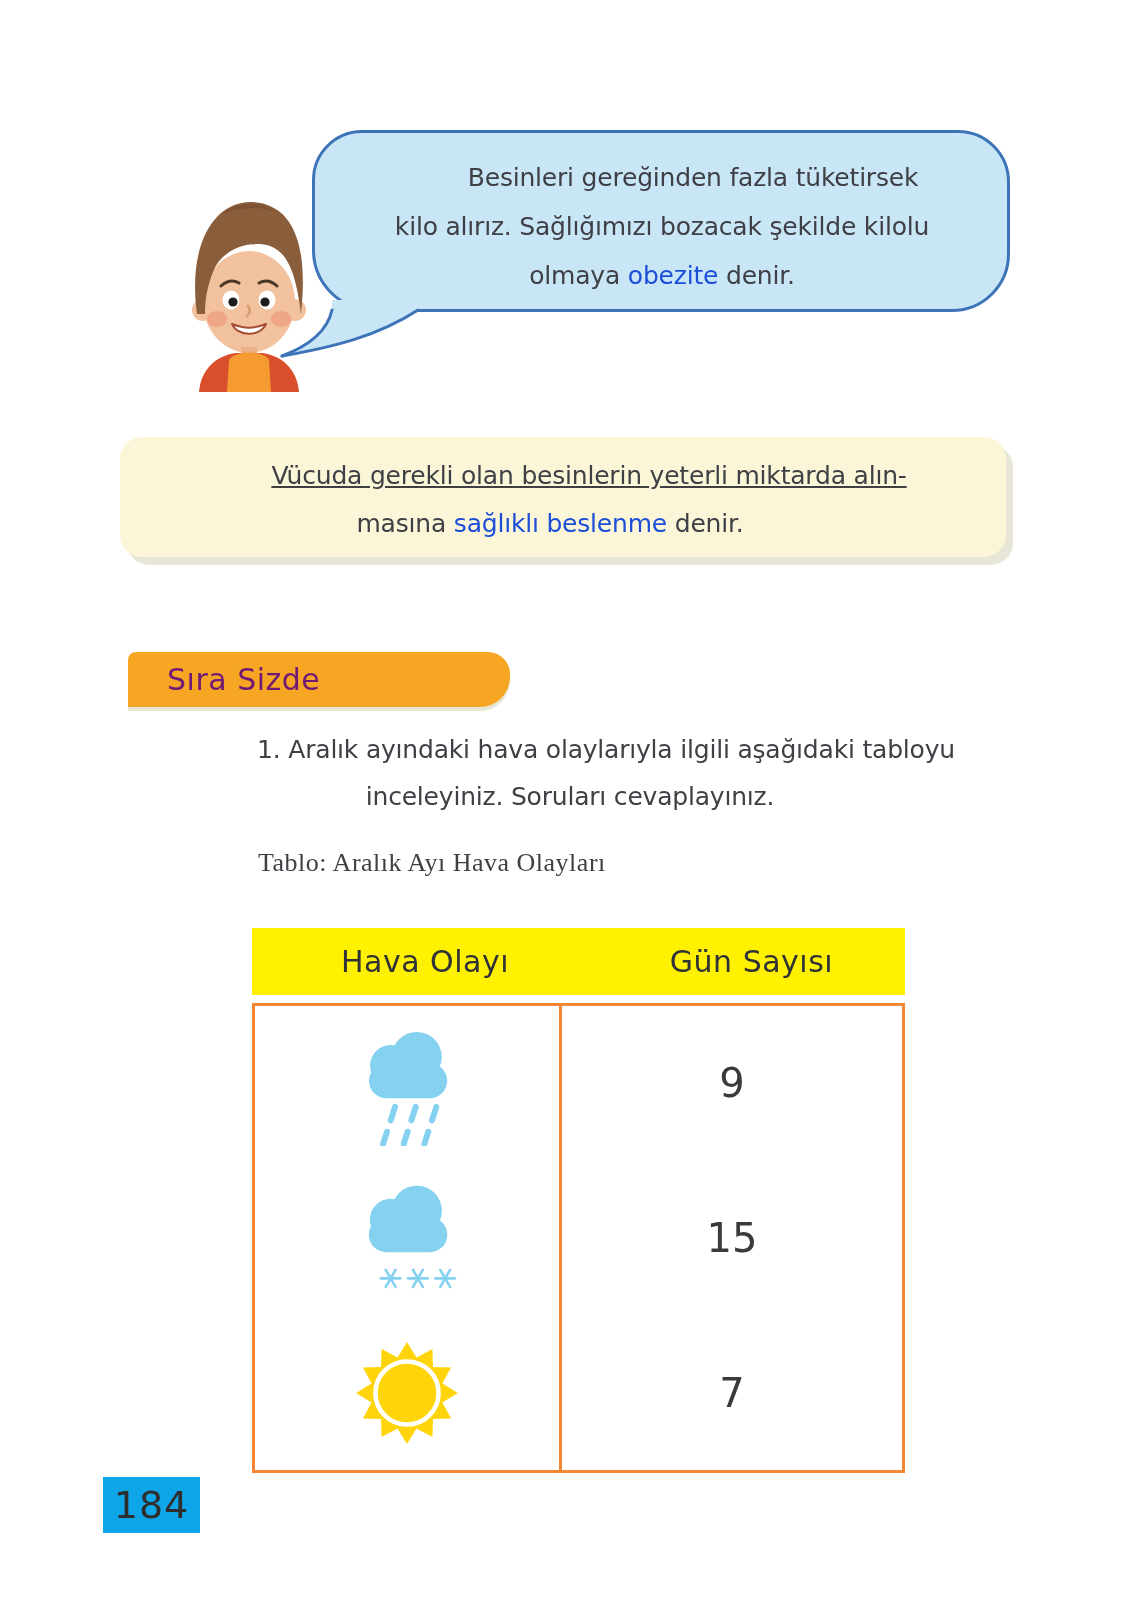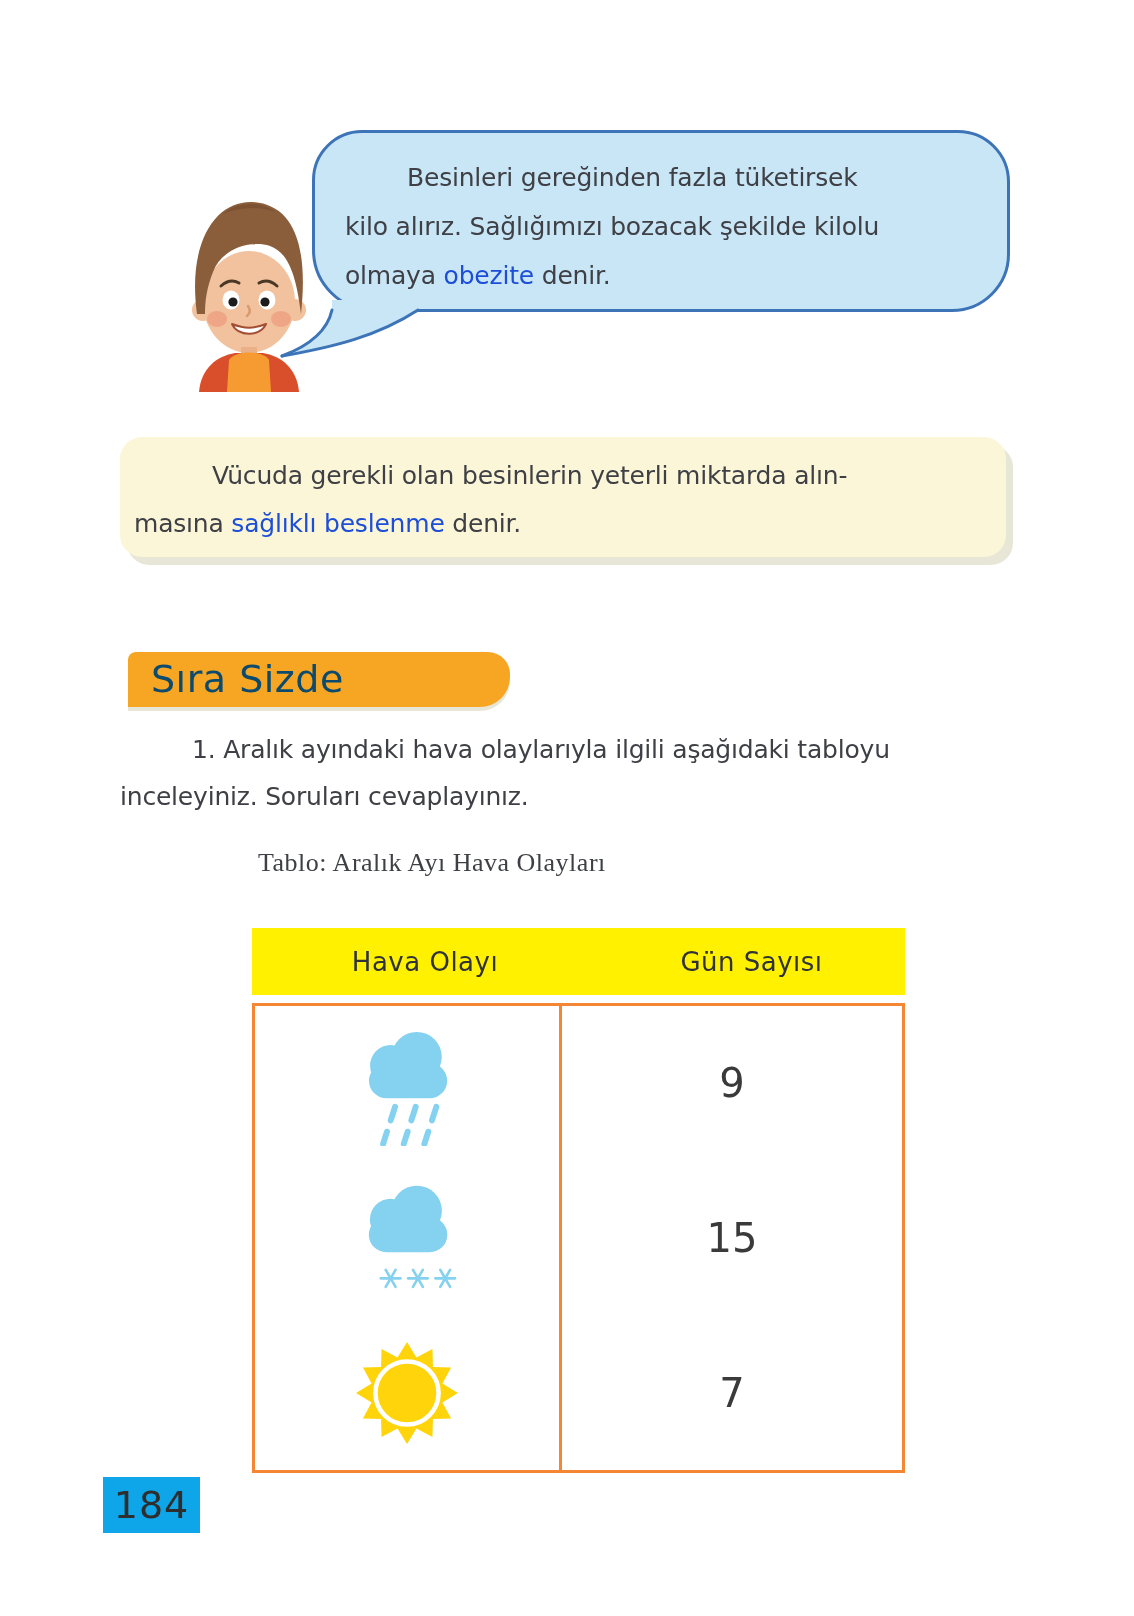--- a/index.html
+++ b/index.html
@@ -5,21 +5,21 @@
   * { margin:0; padding:0; box-sizing:border-box; }
   html,body { background:#ffffff; }
   body { font-family:"DejaVu Sans","Liberation Sans",sans-serif; }
 
   .page {
     position:relative; width:1134px; height:1616px;
     background:#ffffff; overflow:hidden; color:#3f4045;
   }
 
   .txt { font-size:25px; color:#3f4045; letter-spacing:-0.2px; }
-  .line { white-space:nowrap; }
+  .line { white-space:nowrap;text-align:center; }
   .hl { color:#1d4ed8; }
 
   
   .speech-bubble {
     position:absolute; left:312px; top:130px; width:698px; height:182px;
     background:#c9e6f7; border:3px solid #3d74b8;
     border-radius:50px 52px 58px 62px;
     padding:20px 28px 0 30px;
   }
   .speech-bubble .line { line-height:49px; }
@@ -30,45 +30,45 @@
   .boy { position:absolute; left:183px; top:192px; width:130px; height:200px; }
 
   
   .info-box {
     position:absolute; left:120px; top:437px; width:886px; height:120px;
     background:#fbf6d8; border-radius:22px;
     box-shadow:7px 8px 0 rgba(190,185,140,0.35);
     padding:15px 40px 0 14px;
   }
   .info-box .line { line-height:48px; }
-  .info-box .indent { padding-left:78px; }
+  .info-box .indent { padding-left:78px;text-decoration:underline; }
 
   
   .section-header {
     position:absolute; left:128px; top:652px; width:382px; height:55px;
     background:#f7a623; border-radius:8px 22px 30px 0;
     box-shadow:0 4px 0 rgba(190,185,140,0.35);
-    color:#0c4a6e; font-size:38px; line-height:55px; padding-left:23px;
+    color:#701a75; font-size:30px; line-height:55px; padding-left:39px;
     letter-spacing:0.5px;
   }
 
   
   .question { position:absolute; left:120px; top:726px; width:900px; }
   .question .line { line-height:47px; }
   .question .indent { padding-left:72px; }
 
   
   .table-title { position:absolute; left:258px; top:843px; font-size:26px; line-height:40px; letter-spacing:0.5px;font-family:Liberation Serif, serif; }
 
   .table-header {
     position:absolute; left:252px; top:928px; width:653px; height:67px;
     background:#fff100; display:flex;
   }
   .table-header .col { display:flex; align-items:center; justify-content:center;
-    font-size:26px; color:#2f3237; letter-spacing:0.5px;padding-left:36px; }
+    font-size:30px; color:#2f3237; letter-spacing:0.5px;padding-left:36px; }
   .table-header .col1 { width:310px; }
   .table-header .col2 { width:343px; }
 
   .table-body {
     position:absolute; left:252px; top:1003px; width:653px; height:470px;
     border:3px solid #f58634;
     display:grid; grid-template-columns:307px 1fr; grid-template-rows:1fr 1fr 1fr;
   }
   .cell { display:flex; align-items:center; justify-content:center; }
   .cell.icon-cell { border-right:3px solid #f58634; }

